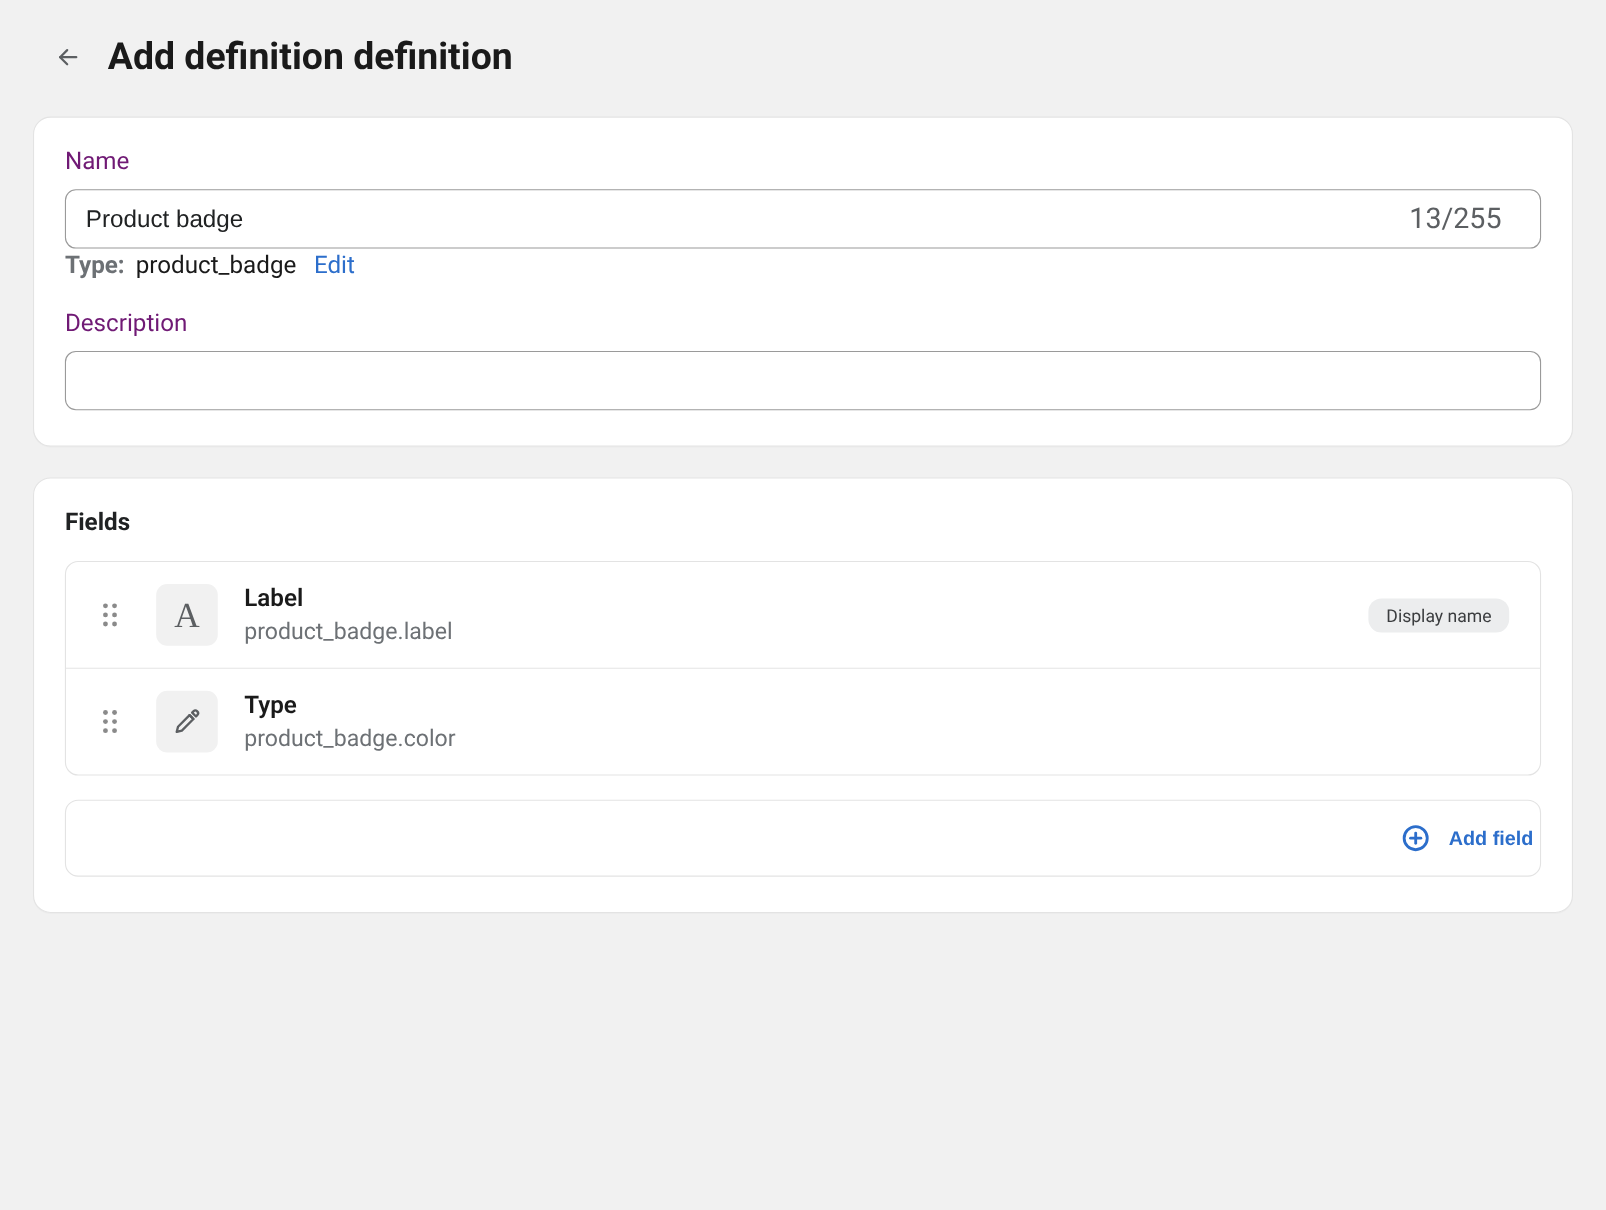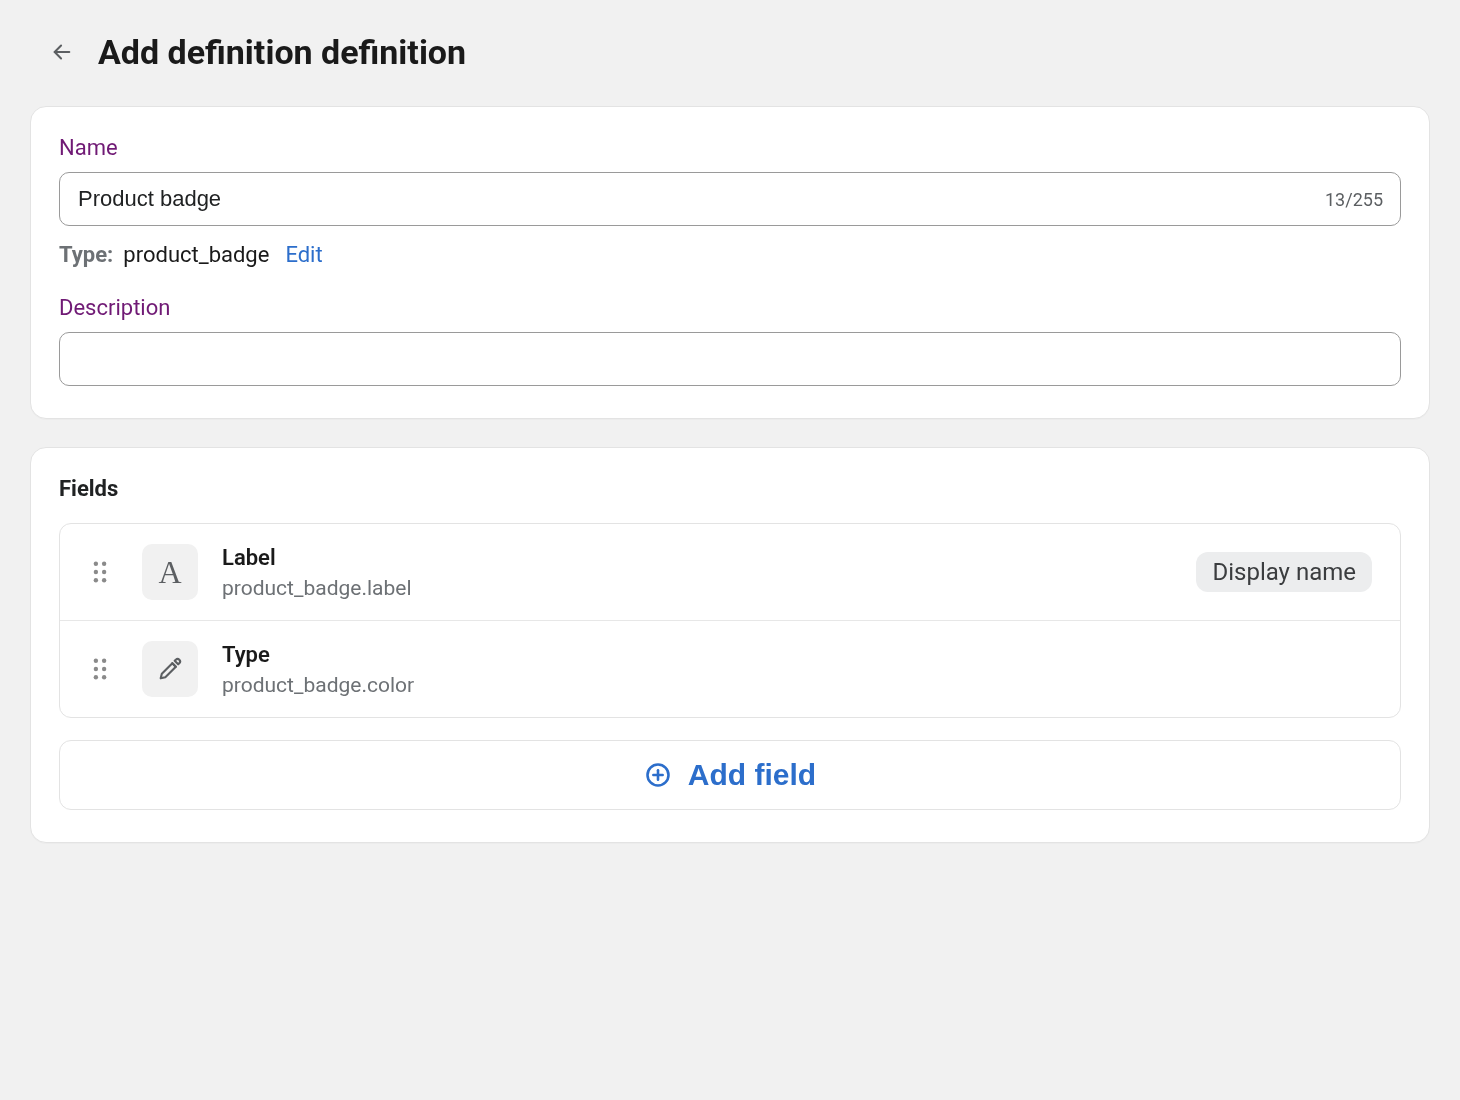--- a/index.html
+++ b/index.html
@@ -48,39 +48,39 @@
     margin-bottom: 28px;
     box-shadow: 0 1px 0 rgba(0,0,0,0.02);
   }
   .field-label {
     font-size: 22px;
     color: #701a75;
     margin-bottom: 12px;
   }
   .text-input-wrap {
     position: relative;
-    margin-bottom: 16px;
+    margin-bottom: 3px;
   }
   .text-input {
     width: 100%;
     height: 54px;
     border: 1px solid #9a9a9a;
     border-radius: 10px;
     padding: 0 120px 0 18px;
     font-size: 22px;
     color: #202223;
     background: #fff;
     outline: none;
   }
   .char-counter {
     position: absolute;
-    right: 18px;
+    right: 36px;
     top: 50%;
     transform: translateY(-50%);
-    font-size: 18px;
+    font-size: 26px;
     color: #5c5f62;
   }
   .type-line {
     font-size: 22px;
     margin-bottom: 28px;
     display: flex;
     align-items: baseline;
     gap: 10px;
   }
   .type-line .muted { color: #6d7175; font-weight: bold; }
@@ -159,37 +159,37 @@
     color: #1a1a1a;
   }
   .field-key {
     font-size: 21px;
     color: #6d7175;
   }
   .pill {
     background: #ecedee;
     color: #3b3d3f;
     border-radius: 12px;
-    font-size: 24px;
+    font-size: 16px;
     padding: 6px 16px;
     white-space: nowrap;
   }
   .add-field {
     width: 100%;
     height: 70px;
     border: 1px solid #e3e3e3;
     border-radius: 12px;
     background: #fff;
     display: flex;
     align-items: center;
-    justify-content: center;
+    justify-content: flex-end;
     gap: 16px;
     cursor: pointer;
     color: #2c6ecb;
-    font-size: 30px;
+    font-size: 18px;
     font-weight: 600;
   }
   .add-field svg { width: 28px; height: 28px; }
 </style>
 </head>
 <body>
 
 <div class="page">
 
   <div class="header">

